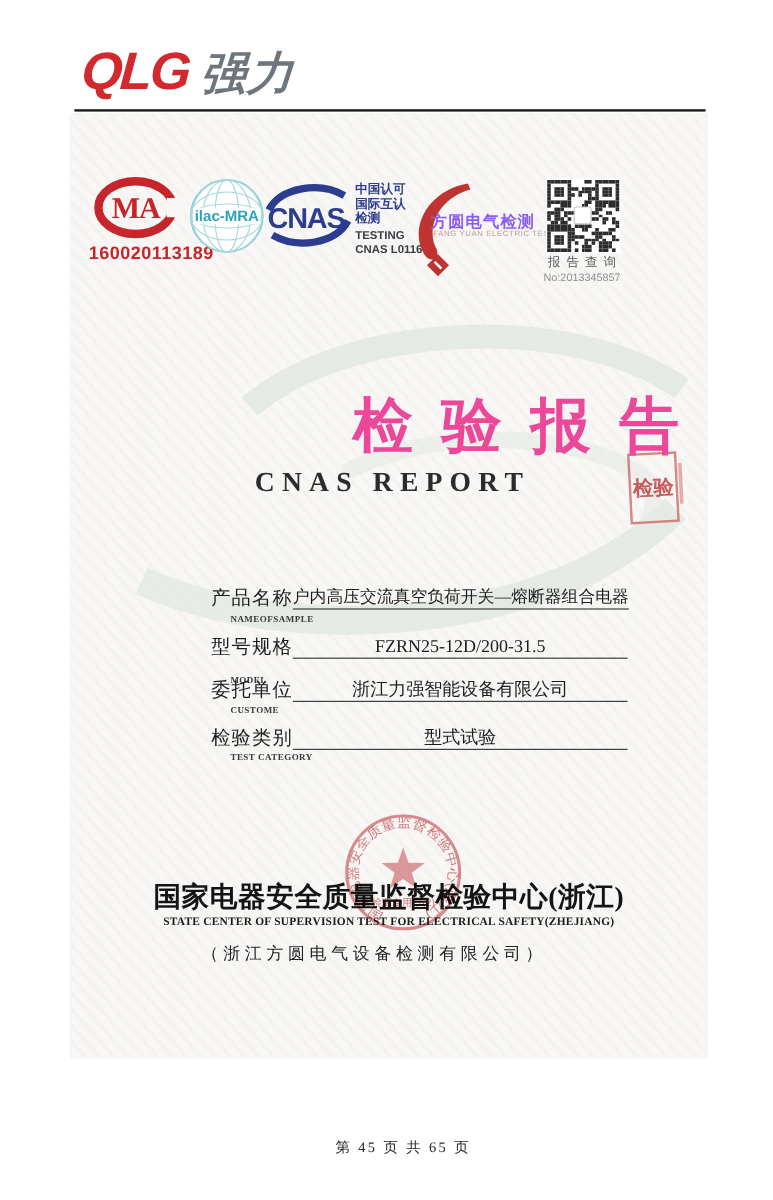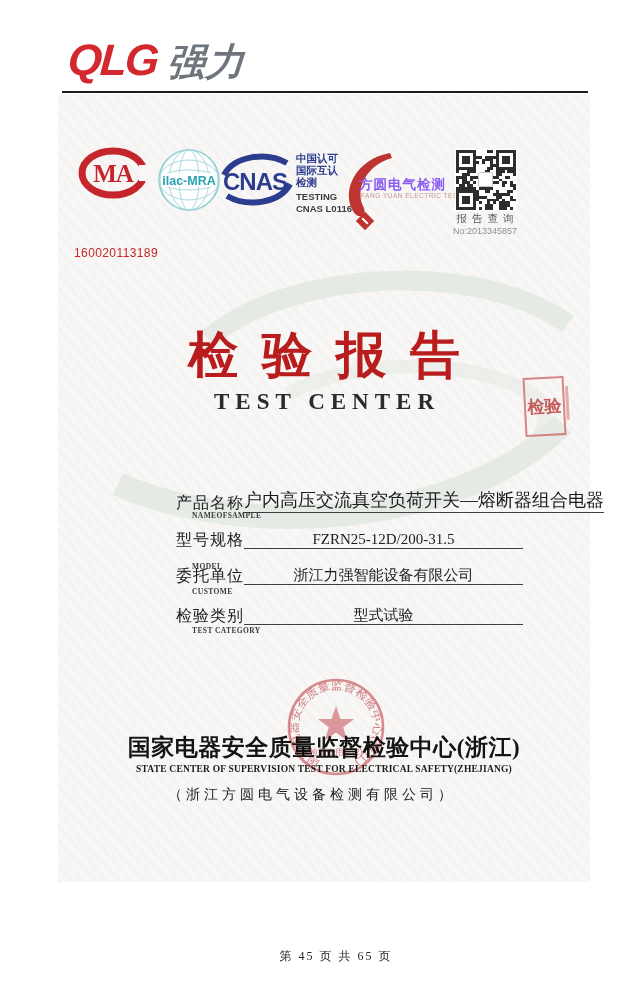--- a/index.html
+++ b/index.html
@@ -14,58 +14,58 @@
   .brand-cn{font-size:38px;line-height:1;letter-spacing:1px;}
   .rule{position:absolute;left:62px;top:91px;width:526px;height:2.4px;background:#1b1b1b;}
 
   
   .paper{position:absolute;left:58px;top:94px;width:532px;height:788px;background:#f8f7f5;
          background-image:repeating-linear-gradient(48deg,rgba(120,125,118,.03) 0 3px,rgba(0,0,0,0) 3px 9px);}
   .wm{position:absolute;left:58px;top:94px;pointer-events:none;}
 
   
   .abs{position:absolute;}
-  .cma-number{left:74px;top:203px;font-family:"Liberation Sans",sans-serif;font-weight:400;
-              font-size:12px;letter-spacing:.4px;margin-top:43px;}
+  .cma-number{left:74px;top:203px;font-family:"Liberation Sans",sans-serif;font-weight:700;
+              font-size:15px;letter-spacing:.4px;}
   .cnas-lines{left:296px;top:153px;font-size:10.5px;line-height:12px;font-weight:700;}
   .cnas-latin{left:296px;top:191px;font-family:"Liberation Sans",sans-serif;font-weight:700;
               font-size:9.5px;line-height:11.5px;color:#3c3c44;}
   .fy-name{left:359px;top:176px;font-size:13.5px;font-weight:700;color:#8b5cf6;letter-spacing:1px;}
   .fy-caption{left:361px;top:192px;font-family:"Liberation Sans",sans-serif;font-size:6.5px;
               color:#c49a90;letter-spacing:.5px;}
   .qr{left:455px;top:149px;width:60px;height:60px;background:#fff;display:grid;
       grid-template-columns:repeat(21,1fr);grid-template-rows:repeat(21,1fr);padding:1px;}
   .qr i{display:block;}
   .qr i.on{background:#2d2d2d;}
   .qr-center{left:478px;top:172px;width:13px;height:13px;background:#fff;border:1px solid #c6c6c6;
              border-radius:2px;}
   .qr-caption{left:449px;top:212px;width:72px;text-align:center;font-size:10.5px;color:#5a5a5a;
               letter-spacing:5px;text-indent:5px;}
   .qr-number{left:445px;top:226px;width:80px;text-align:center;font-family:"Liberation Sans",sans-serif;
              font-size:9px;color:#8f8f8f;}
 
   
-  .title-cn{left:58px;top:322px;width:532px;text-align:center;font-size:50px;font-weight:600;
-            color:#b91c1c;letter-spacing:24px;text-indent:24px;}
+  .title-cn{left:58px;top:322px;width:532px;text-align:right;font-size:50px;font-weight:600;
+            color:#ec4899;letter-spacing:24px;text-indent:24px;}
   .title-en{left:58px;top:389px;width:532px;text-align:center;font-size:23px;font-weight:700;
             color:#2b2b2b;letter-spacing:6px;text-indent:6px;}
 
   
   .side-stamp{left:524px;top:377px;width:37px;height:55px;border:2px solid rgba(199,85,85,.7);
               transform:rotate(-3deg);display:flex;align-items:center;justify-content:center;
               color:rgba(188,66,66,.85);font-size:17px;font-weight:700;letter-spacing:0;}
   .side-stamp::after{content:"";position:absolute;right:-6px;top:8px;width:3px;height:34px;
               background:rgba(199,85,85,.45);}
 
   
   .frow{position:absolute;left:176px;width:347px;display:flex;align-items:flex-end;}
   .frow .flabel{font-size:16px;color:#1c1c1c;letter-spacing:1px;white-space:nowrap;line-height:1.15;}
   .frow .fvalue{flex:1;border-bottom:1.3px solid #3f3f3f;text-align:center;font-size:15px;
                 color:#1c1c1c;line-height:1.2;white-space:nowrap;}
-  .frow.long .fvalue{font-size:18px;letter-spacing:0;}
+  .frow.long .fvalue{font-size:14px;letter-spacing:0;}
   .fsub{position:absolute;left:160px;font-size:7.5px;letter-spacing:.4px;color:#3a3a3a;
         font-weight:600;padding-left:32px;}
 
   
   .org-cn{left:58px;top:732px;width:532px;text-align:center;font-size:23px;font-weight:700;
           color:#141414;letter-spacing:.5px;z-index:2;}
   .org-en{left:58px;top:764px;width:532px;text-align:center;font-size:9.5px;font-weight:700;
           color:#1a1a1a;letter-spacing:.2px;z-index:2;}
   .org-sub{left:46px;top:786px;width:532px;text-align:center;font-size:14px;color:#222;
            letter-spacing:4px;z-index:2;}
@@ -585,21 +585,21 @@
       <i class="on"></i>
       <i></i>
       <i class="on"></i>
       <i></i>
     </div>
   <div class="abs qr-center"></div>
   <div class="abs qr-caption">报告查询</div>
   <div class="abs qr-number">No:2013345857</div>
 
   <div class="abs title-cn z2">检验报告</div>
-  <div class="abs title-en z2">TEST CENTER</div>
+  <div class="abs title-en z2">CNAS REPORT</div>
 
   <div class="abs side-stamp">
     <span>检验</span>
   </div>
 
   <div class="frow long" style="top:490px">
     <span class="flabel">产品名称</span>
     <span class="fvalue">户内高压交流真空负荷开关—熔断器组合电器</span>
   </div>
   <div class="fsub" style="top:511px">NAMEOFSAMPLE</div>

